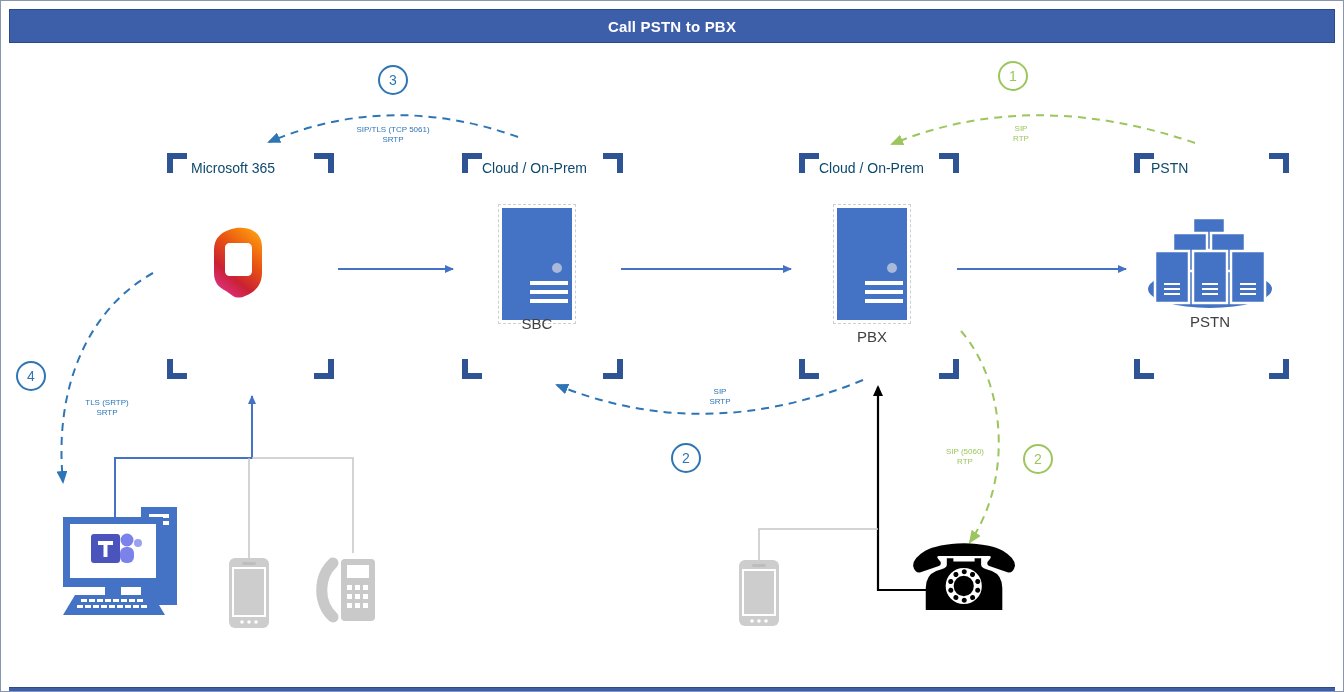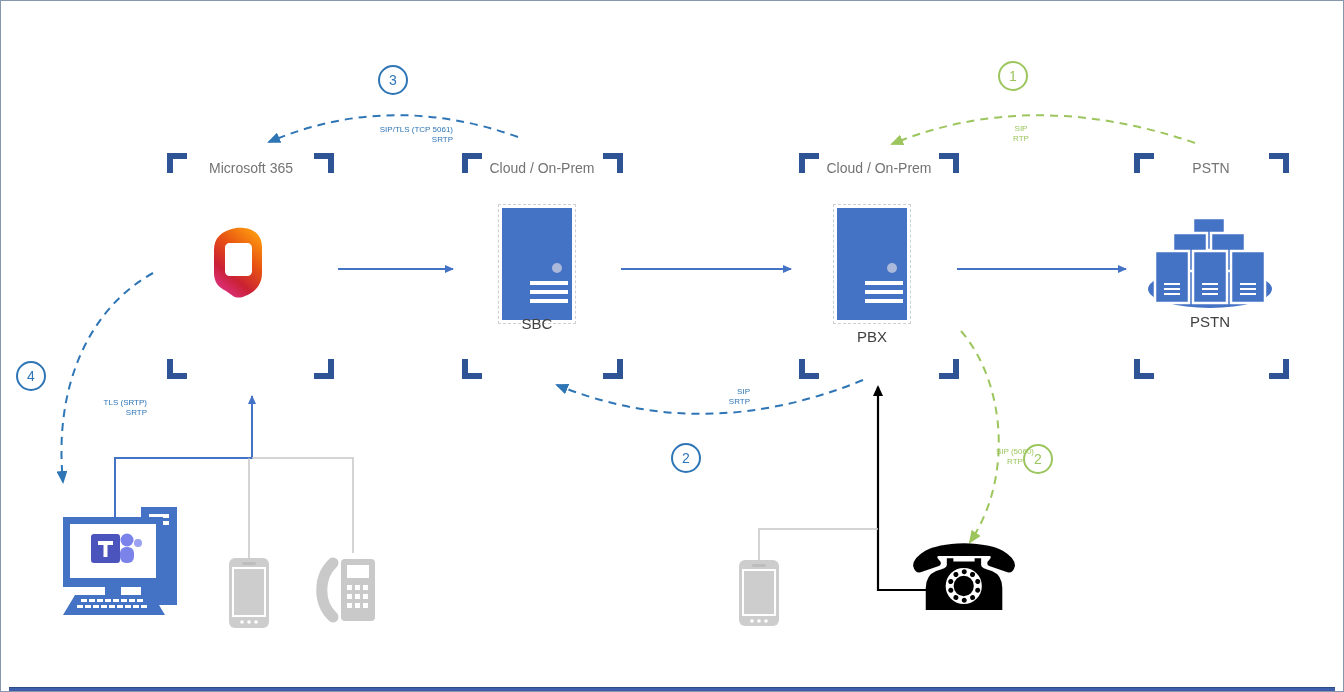--- a/index.html
+++ b/index.html
@@ -21,39 +21,39 @@
     left:8px;top:686px;width:1326px;height:6px;
     background:#3D5FA9;border-top:1px solid #2c4a86;box-sizing:border-box;
   }
   
   .br{width:20px;height:20px;box-sizing:border-box;}
   .br.tl{border-left:6px solid #2F5496;border-top:6px solid #2F5496;}
   .br.tr{border-right:6px solid #2F5496;border-top:6px solid #2F5496;}
   .br.bl{border-left:6px solid #2F5496;border-bottom:6px solid #2F5496;}
   .br.brr{border-right:6px solid #2F5496;border-bottom:6px solid #2F5496;}
   .zonelabel{
-    font-size:14px;color:#737373;text-align:center;height:18px;line-height:18px;
+    font-size:14px;color:#0c4a6e;height:18px;line-height:18px;
     white-space:nowrap;
   }
   .caption{
     font-size:15px;color:#404040;text-align:center;white-space:nowrap;
   }
   
   .stepnum{
     width:30px;height:30px;border-radius:50%;box-sizing:border-box;
     display:flex;align-items:center;justify-content:center;
     font-size:14px;background:#ffffff;border:2px solid;
   }
   .stepnum.blue{border-color:#2E75B6;color:#2E75B6;}
   .stepnum.green{border-color:#9CC65D;color:#9CC65D;}
   
   .flowlabel{
     font-size:8px;line-height:10px;text-align:center;white-space:nowrap;
   }
-  .flowlabel.blue{color:#2E75B6;text-align:right;}
+  .flowlabel.blue{color:#2E75B6;}
   .flowlabel.green{color:#9CC65D;}
   
   .servernode{
     width:78px;height:120px;border:1px dashed #cfcfcf;box-sizing:border-box;
     display:flex;align-items:center;justify-content:center;background:#fff;
   }
   .serverbody{position:relative;width:70px;height:112px;background:#4472C4;}
   .serverled{position:absolute;right:10px;top:55px;width:10px;height:10px;border-radius:50%;background:#aab8da;}
   .serverline{position:absolute;left:28px;width:38px;height:4px;background:#fff;}
   
@@ -62,20 +62,23 @@
     font-family:"DejaVu Sans",sans-serif;font-size:92px;color:#000;line-height:92px;
   }
   svg{display:block;}
   #wires{left:0;top:0;pointer-events:none;}
 </style>
 </head>
 <body>
 
 <div id="canvas">
 
+  <div id="titlebar" class="abs">
+    <span>Call PSTN to PBX</span>
+  </div>
 
   <div id="bottombar" class="abs"></div>
 
   <div class="abs br tl" style="left:166px;top:152px"></div>
   <div class="abs br tr" style="left:313px;top:152px"></div>
   <div class="abs br bl" style="left:166px;top:358px"></div>
   <div class="abs br brr" style="left:313px;top:358px"></div>
   <div class="abs zonelabel" style="left:190px;top:158px;width:120px">Microsoft 365</div>
 
   <div class="abs br tl" style="left:461px;top:152px"></div>
@@ -161,21 +164,21 @@
     <div>RTP</div>
   </div>
   <div class="abs flowlabel blue" style="left:689px;top:386px;width:60px">
     <div>SIP</div>
     <div>SRTP</div>
   </div>
   <div class="abs flowlabel blue" style="left:66px;top:397px;width:80px">
     <div>TLS (SRTP)</div>
     <div>SRTP</div>
   </div>
-  <div class="abs flowlabel green" style="left:984px;top:446px;width:60px">
+  <div class="abs flowlabel green" style="left:934px;top:446px;width:60px">
     <div>SIP (5060)</div>
     <div>RTP</div>
   </div>
 
   <svg class="abs" style="left:209px;top:225px" width="56" height="74" viewBox="0 0 56 74">
     <defs>
       <linearGradient id="o365g" x1="4" y1="64" x2="52" y2="8" gradientUnits="userSpaceOnUse">
         <stop offset="0" stop-color="#E0338C"></stop>
         <stop offset="0.3" stop-color="#CA2134"></stop>
         <stop offset="0.62" stop-color="#E85312"></stop>

